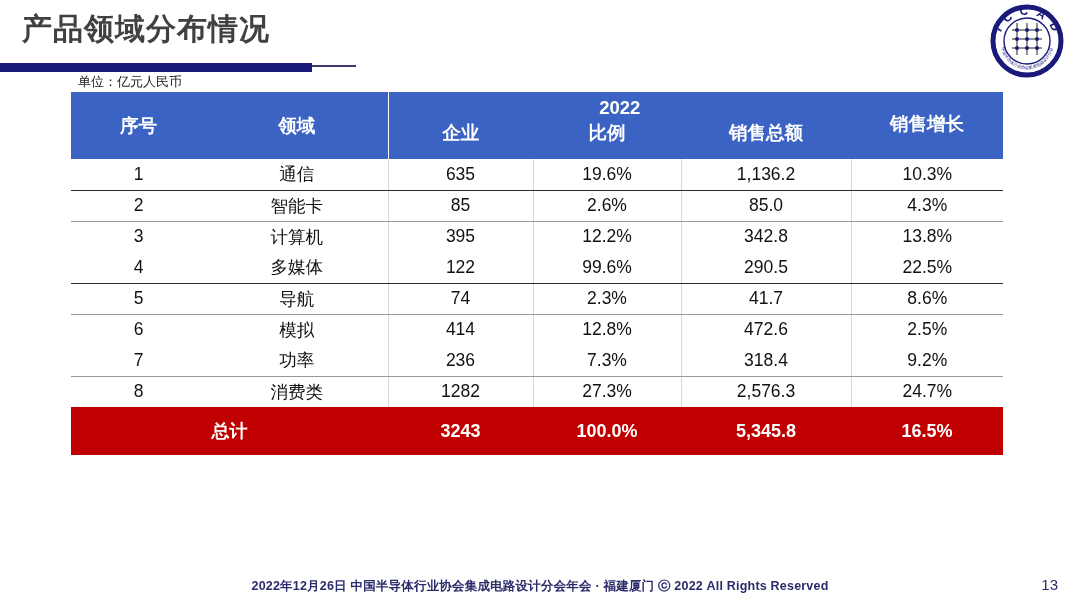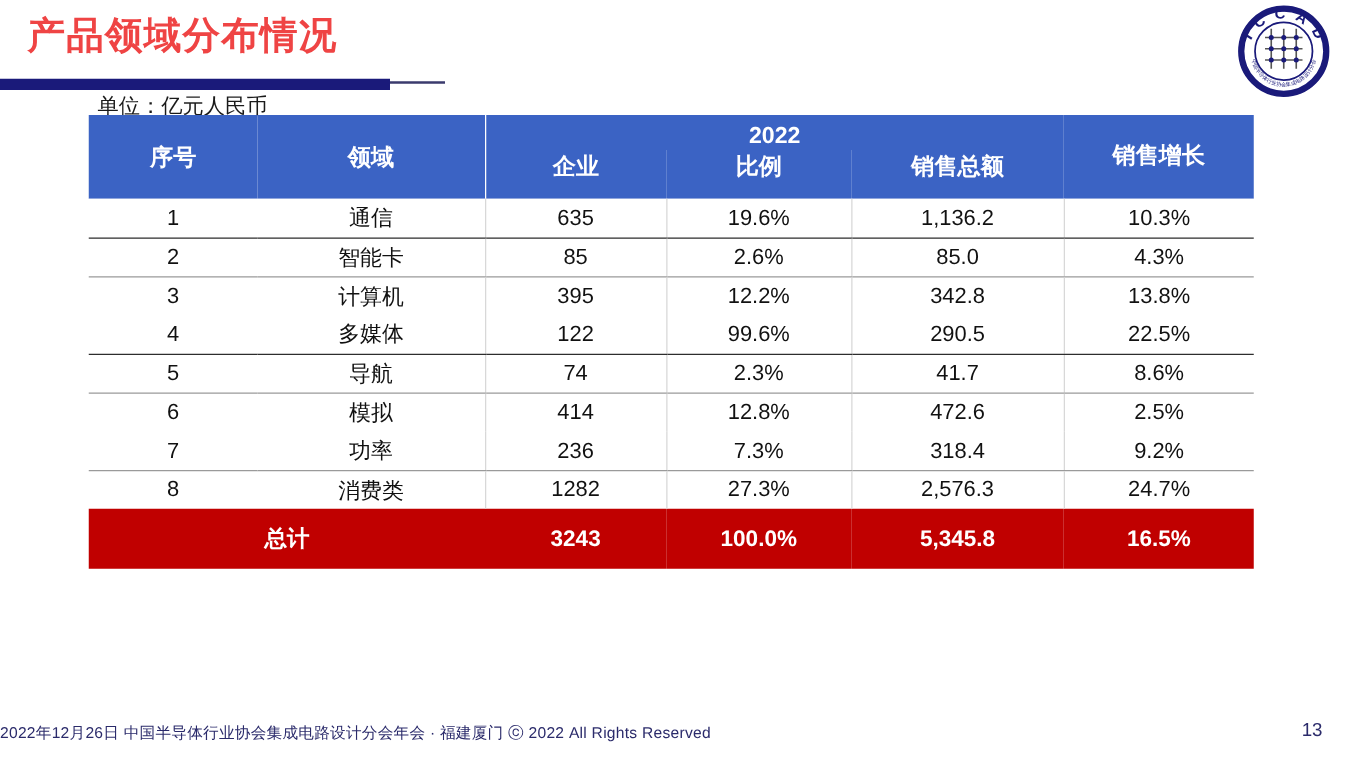--- a/index.html
+++ b/index.html
@@ -14,21 +14,21 @@
     width: 1080px; height: 607px;
     background: #ffffff;
   }
 
   
   .title {
     position: absolute;
     left: 22px; top: 12px;
     font-size: 30px;
     font-weight: bold;
-    color: #ef4444;
+    color: #404040;
     letter-spacing: 1px;
     line-height: 1.15;
     white-space: nowrap;
   }
   
   .title-rule {
     position: absolute;
     left: 0px; top: 63px;
     width: 312px; height: 9px;
     background: #1a1a7a;
@@ -45,21 +45,21 @@
   .logo {
     position: absolute;
     right: 16px; top: 4px;
     width: 74px; height: 74px;
   }
 
   
   .unit-label {
     position: absolute;
     left: 78px; top: 73px;
-    font-size: 17px;
+    font-size: 13px;
     color: #1a1a1a;
     white-space: nowrap;
   }
 
   
   .table-wrap {
     position: absolute;
     left: 71px; top: 92px;
     width: 932px;
   }
@@ -150,23 +150,25 @@
     color: #141414;
     text-align: justify;
     text-justify: inter-ideograph;
   }
 
   
   .footer {
     position: absolute;
     left: 0; top: 578px;
     width: 1080px;
+    text-align: center;
     font-size: 12.5px;
     color: #2b2b6b;
     letter-spacing: .2px;
+    font-weight: bold;
   }
   .page-num {
     position: absolute;
     right: 22px; top: 576px;
     font-size: 15px;
     color: #2b2b6b;
   }
 </style>
 </head>
 <body>

